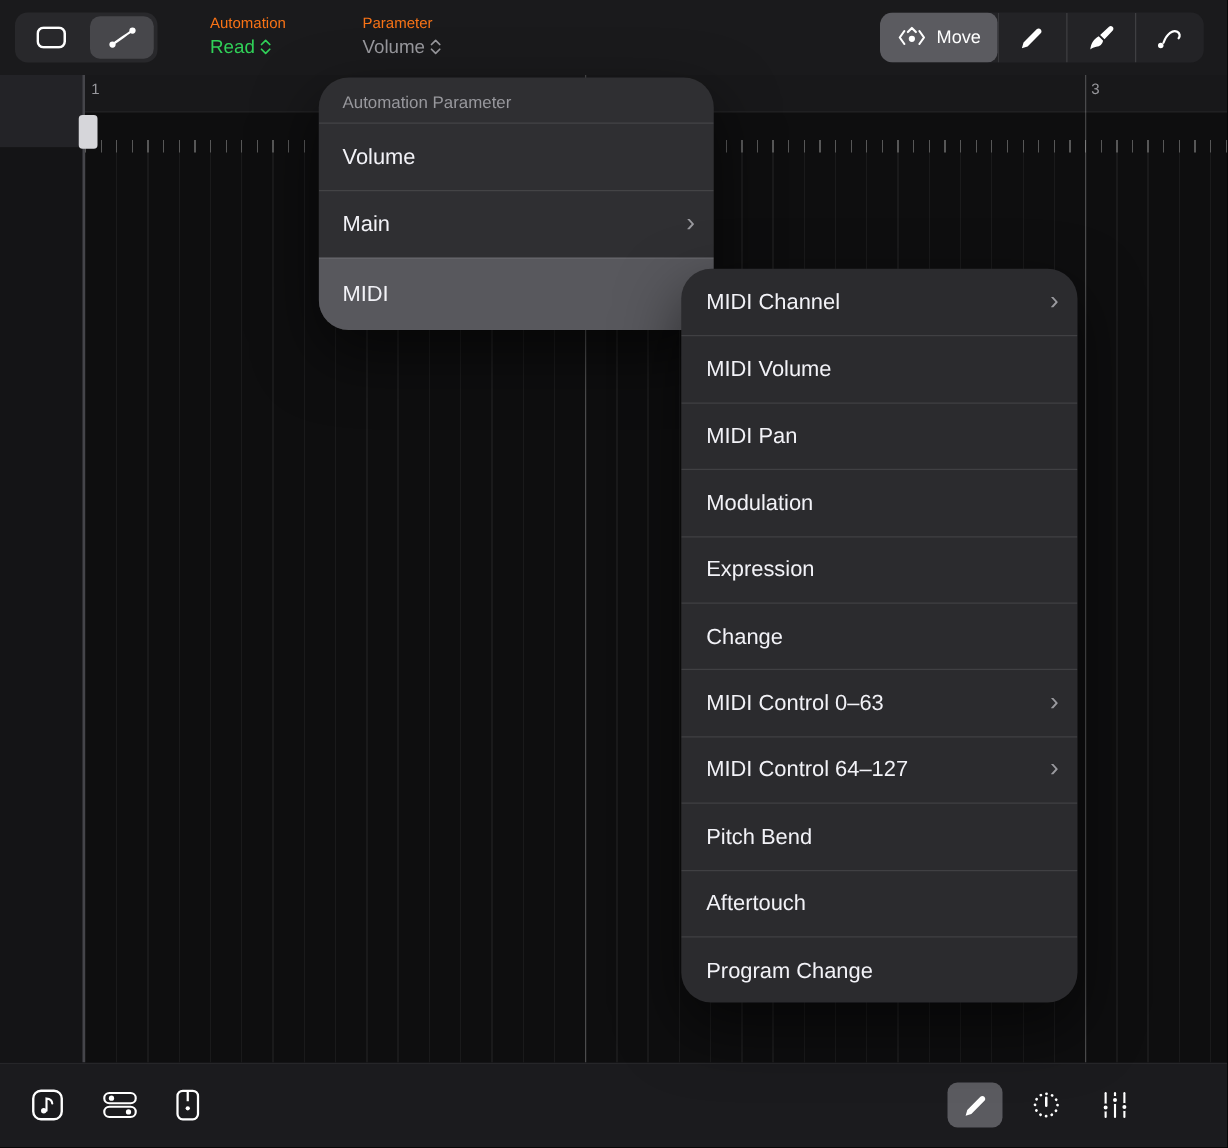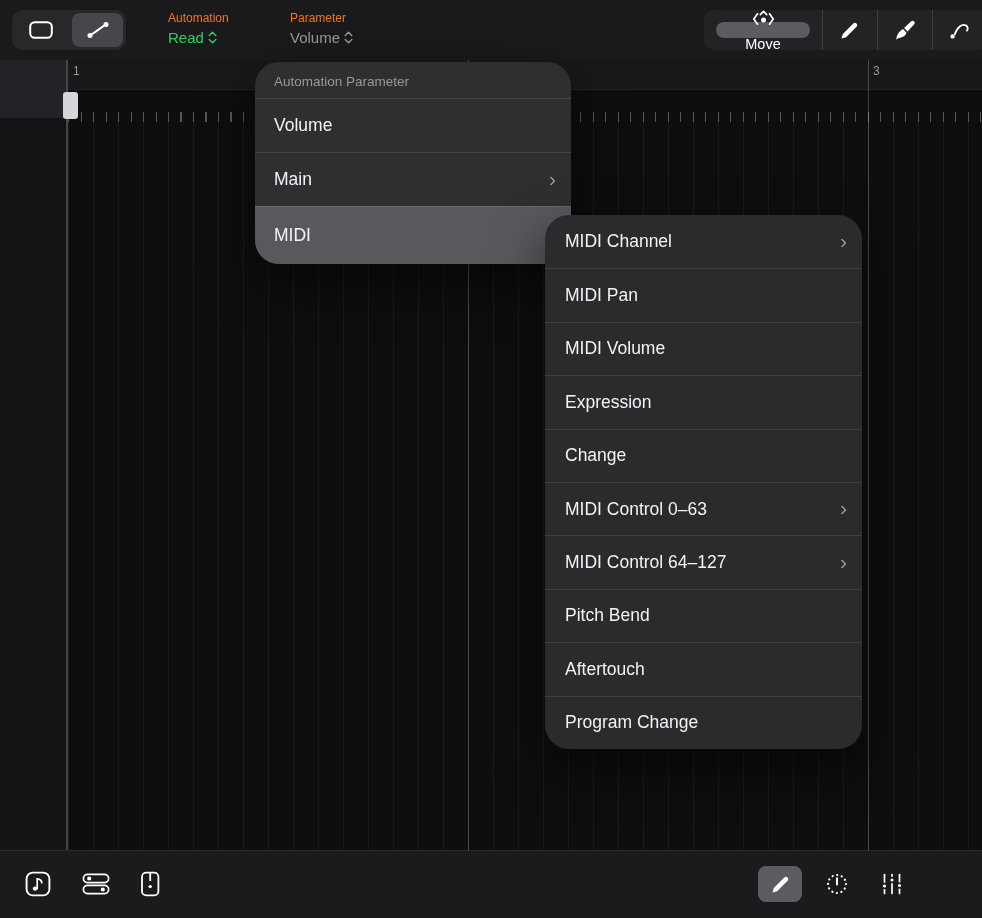--- a/index.html
+++ b/index.html
@@ -16,21 +16,21 @@
   .topbar { position:absolute; top:0; left:0; right:0; height:60px; background:#1a1a1c; }
   .tool-group { position:absolute; top:10px; height:40px; background:#28282b; border-radius:10px; display:flex; align-items:stretch; overflow:hidden; }
   .left-tools { left:12px; }
   .right-tools { left:704px; background:#232326; }
   .tool-btn { width:57px; display:flex; align-items:center; justify-content:center; }
   .tool-btn.selected { background:#47474b; border-radius:8px; margin:3px; width:51px; }
   .seg { display:flex; align-items:center; justify-content:center; gap:7px; color:#fff; font-size:14.5px; }
   .seg + .seg { box-shadow: inset 1px 0 0 rgba(255,255,255,0.13); }
   .seg.w-move { width:94px; }
   .seg.w-icon { width:55px; }
-  .seg.selected { background:var(--selected-segment,#5b5b60); border-radius:8px; margin:12px; box-shadow:none;flex-direction:column; }
+  .seg.selected { background:var(--selected-segment,#5b5b60); border-radius:8px; margin:0; box-shadow:none; }
 
   .readout { position:absolute; top:11px; display:flex; flex-direction:column; gap:4px; text-align:left; }
   .readout.automation { left:168px; }
   .readout.parameter { left:290px; }
   .readout-label { font-size:12px; color:#f97316; }
   .readout-value { display:flex; align-items:center; gap:4px; font-size:15px; }
   .readout-value.green { color:var(--accent-green,#30d158);align-items:center; }
   .readout-value.gray { color:#98989d; }
 
   
@@ -200,29 +200,33 @@
   </div>
 
   <div class="menu submenu">
     <div class="menu-list">
     <div class="menu-row">
       <span class="label">MIDI Channel</span>
       <span class="menu-chevron">›</span>
     </div>
 
     <div class="menu-row">
+      <span class="label">MIDI Volume</span>
+      <span class="menu-chevron" style="visibility: hidden;">›</span>
+    </div>
+
+    <div class="menu-row">
       <span class="label">MIDI Pan</span>
       <span class="menu-chevron" style="visibility: hidden;">›</span>
     </div>
 
     <div class="menu-row">
-      <span class="label">MIDI Volume</span>
-      <span class="menu-chevron" style="visibility: hidden;">›</span>
-    </div>
-
+      <span class="label">Modulation</span>
+      <span class="menu-chevron" style="visibility: hidden;">›</span>
+    </div>
 
     <div class="menu-row">
       <span class="label">Expression</span>
       <span class="menu-chevron" style="visibility: hidden;">›</span>
     </div>
 
     <div class="menu-row">
       <span class="label">Change</span>
       <span class="menu-chevron" style="visibility: hidden;">›</span>
     </div>

